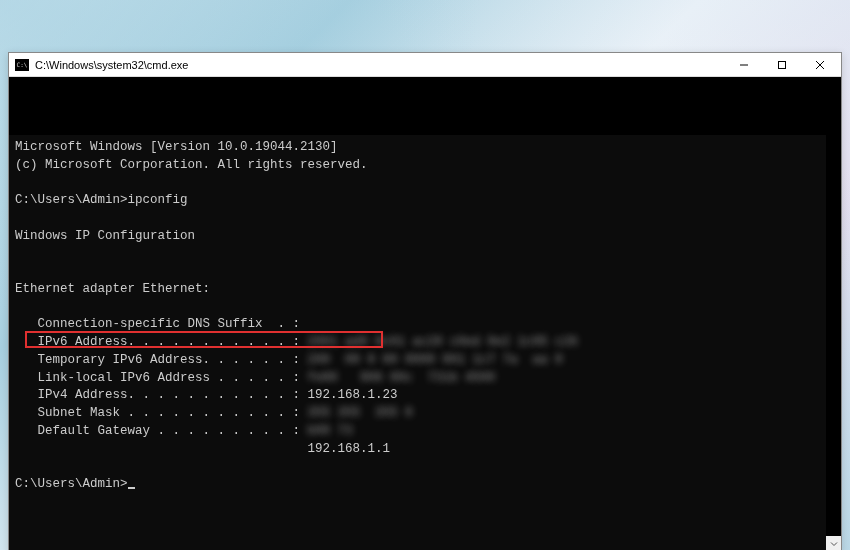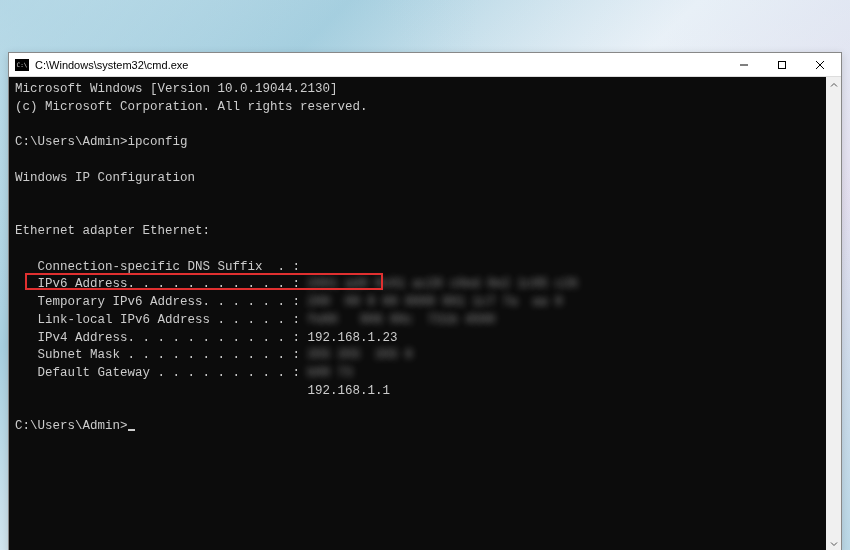--- a/index.html
+++ b/index.html
@@ -81,20 +81,21 @@
     }
     .win-btn svg {
       width: 10px;
       height: 10px;
     }
     .console-wrap {
       flex: 1;
       display: flex;
       background: #000;
       position: relative;
+      align-items: flex-end;
     }
     .console {
       flex: 1;
       background: #0c0c0c;
       color: #ccc;
       font-family: Consolas, "Courier New", monospace;
       font-size: 12.5px;
       line-height: 1.42;
       padding: 4px 6px;
       white-space: pre;

